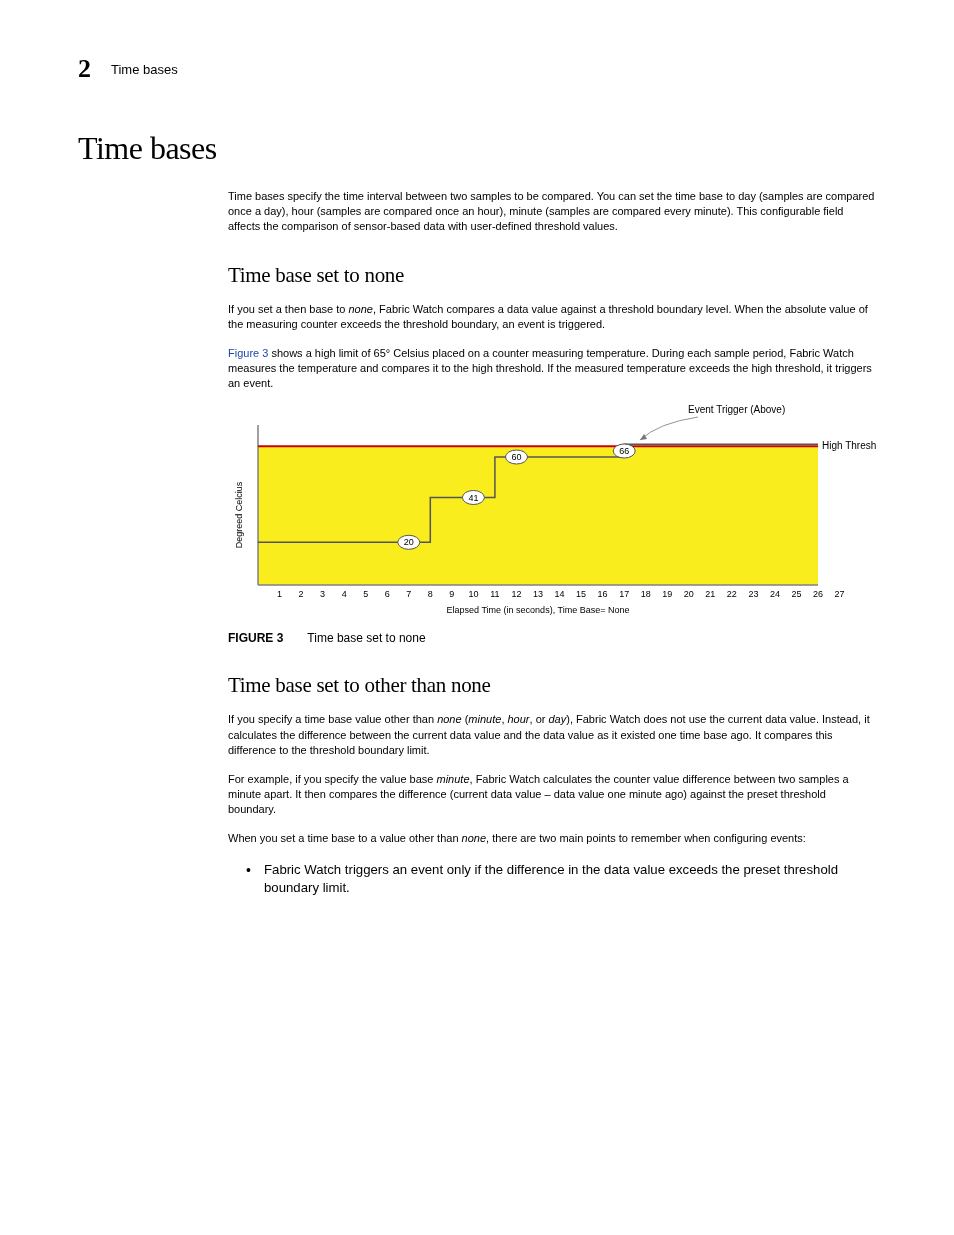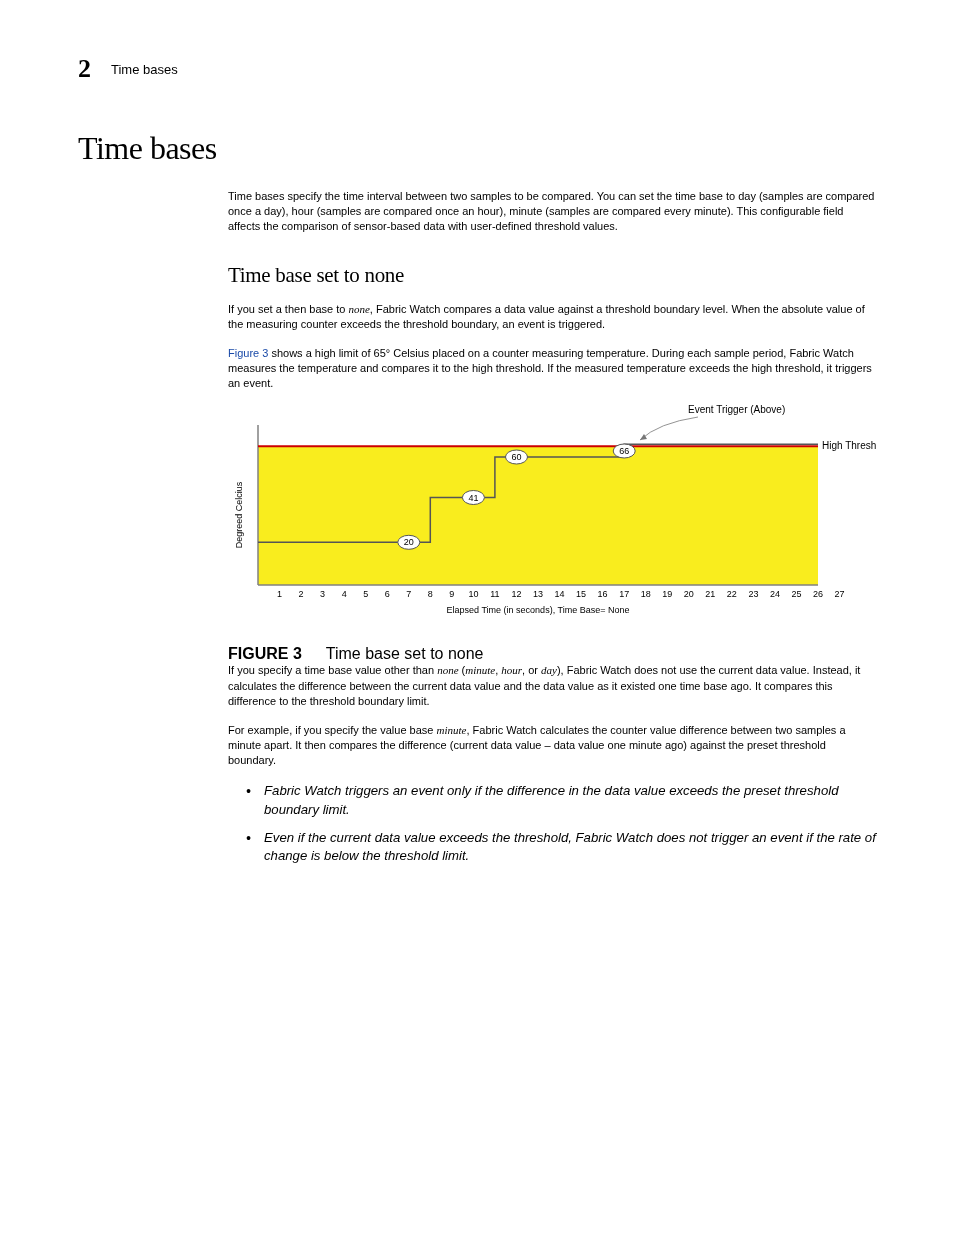--- a/index.html
+++ b/index.html
@@ -51,34 +51,33 @@
   }
   h2.sub-title {
     font-family: Georgia, 'Times New Roman', serif;
     font-weight: normal;
     font-size: 21px;
     margin-top: 28px;
     margin-bottom: 14px;
     letter-spacing: -0.3px;
   }
   .xref { color: #1a4aa8; }
-  .italic { font-style: italic; font-family: Liberation Serif, serif; }
+  .italic { font-style: italic; }
   .figure-caption {
-    font-size: 16px;
-    margin-top: 20px;
+    font-size: 12px;
+    margin-top: 6px;
   }
   .figure-caption .fnum {
     font-weight: bold;
     margin-right: 24px;
   }
   ul.bullets {
     list-style: none;
     margin-left: 18px;
     margin-top: 4px;
-    font-style: italic;
   }
   ul.bullets li {
     font-size: 13.2px;
     line-height: 1.38;
     margin-bottom: 10px;
     position: relative;
     padding-left: 18px;
   }
   ul.bullets li::before {
     content: "•";
@@ -196,29 +195,32 @@
 
         <text class="axis-label" x="310" y="208" text-anchor="middle">Elapsed Time (in seconds), Time Base= None</text>
         <text class="yaxis-label" x="14" y="110" text-anchor="middle" transform="rotate(-90 14 110)">Degreed Celcius</text>
       </svg>
     </div>
 
     <div class="figure-caption">
       <span class="fnum">FIGURE 3</span><span>Time base set to none</span>
     </div>
 
+    <h2 class="sub-title">Time base set to other than none</h2>
 
     <p class="body">
       <span>If you specify a time base value other than </span><span class="italic">none</span><span> (</span><span class="italic">minute</span><span>, </span><span class="italic">hour</span><span>, or </span><span class="italic">day</span><span>), Fabric Watch does not use the current data value. Instead, it calculates the difference between the current data value and the data value as it existed one time base ago. It compares this difference to the threshold boundary limit.</span>
     </p>
 
     <p class="body">
       <span>For example, if you specify the value base </span><span class="italic">minute</span><span>, Fabric Watch calculates the counter value difference between two samples a minute apart. It then compares the difference (current data value – data value one minute ago) against the preset threshold boundary.</span>
     </p>
 
+    <p class="body">
+      <span>When you set a time base to a value other than </span><span class="italic">none</span><span>, there are two main points to remember when configuring events:</span>
+    </p>
 
     <ul class="bullets">
       <li>Fabric Watch triggers an event only if the difference in the data value exceeds the preset threshold boundary limit.</li>
-      <li>Even if the current data value exceeds the threshold, Fabric Watch does not trigger an event if the rate of change is below the threshold limit.</li>
     </ul>
   </div>
 
 </div>
 
 </body></html>

